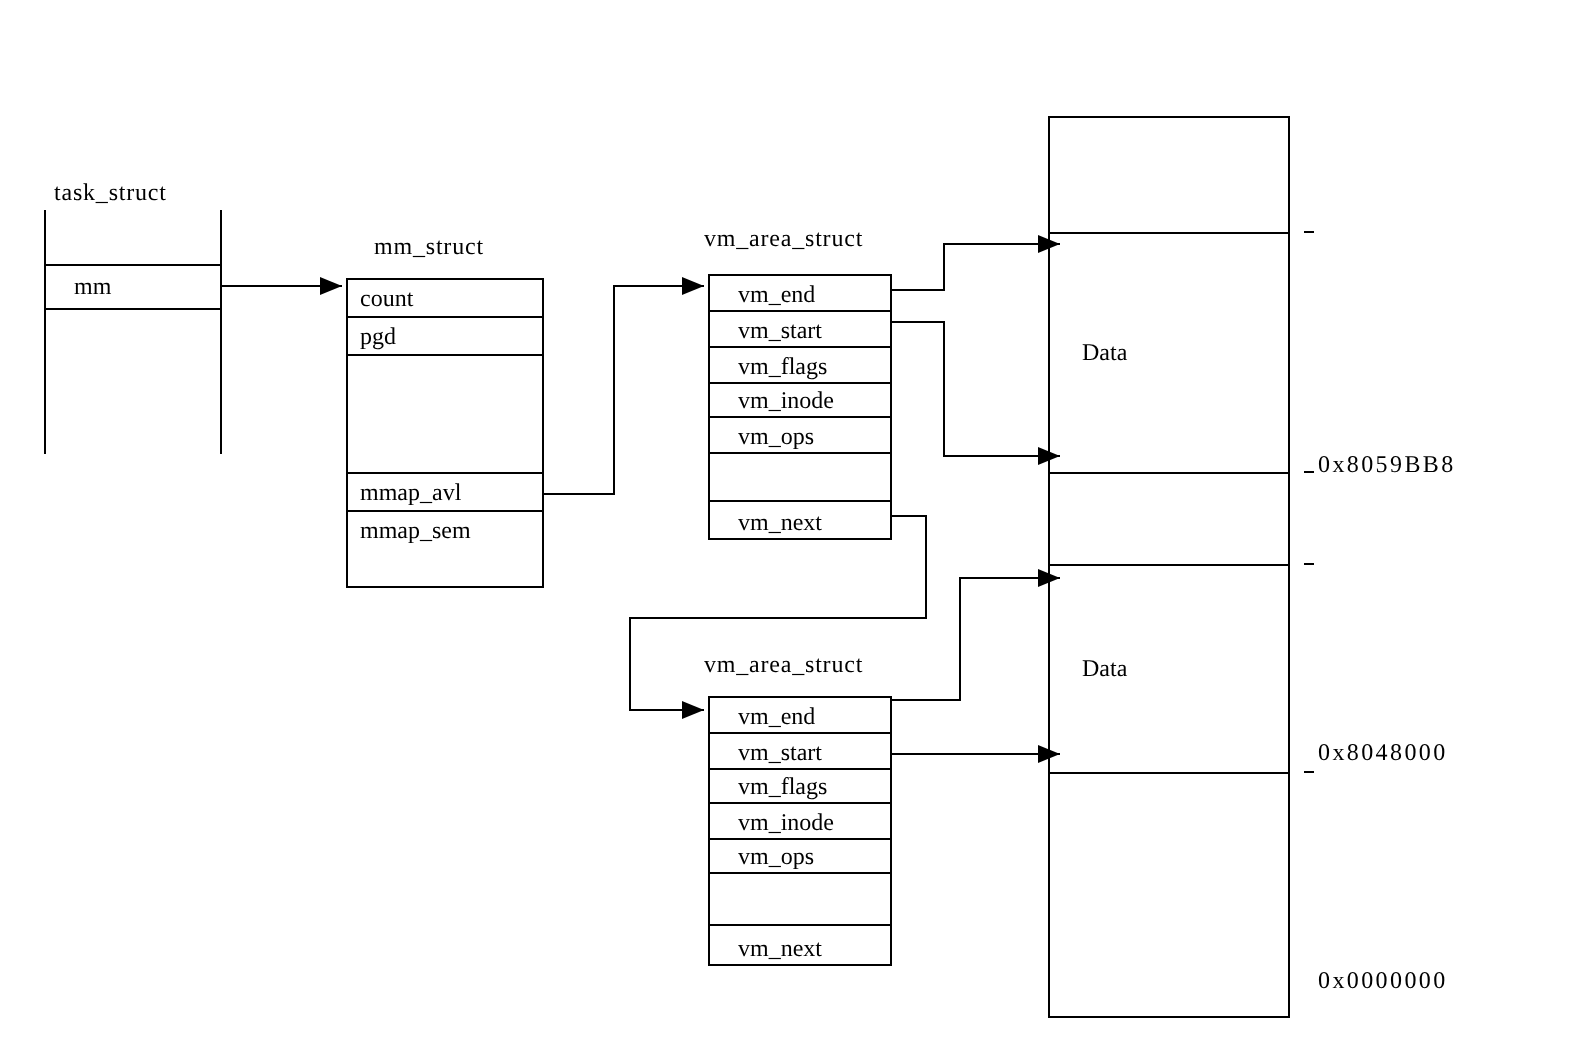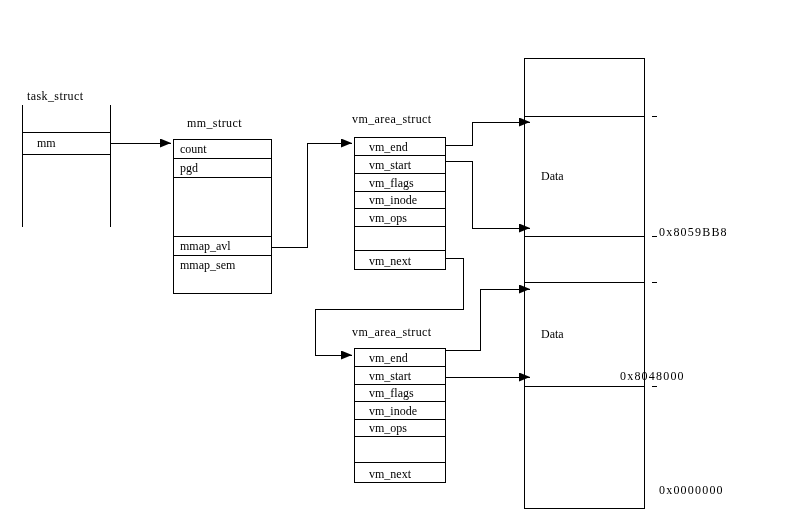--- a/index.html
+++ b/index.html
@@ -106,21 +106,21 @@
       <span>Data</span>
       </div>
     <div class="region" style="height:46px"></div>
     <div class="region" style="height:104px">
       <span>Data</span>
       </div>
     <div class="region last" style="height:121px"></div>
   </div>
 
   <div class="addr" style="left:659px;top:226px">0x8059BB8</div>
-  <div class="addr" style="left:620px;top:370px">0x8048000</div>
+  <div class="addr" style="left:659px;top:370px">0x8048000</div>
   <div class="addr" style="left:659px;top:484px">0x0000000</div>
 
   <svg class="connectors" width="797" height="529" viewBox="0 0 797 529">
     <defs>
       <marker id="arrow" markerWidth="12" markerHeight="10" refX="11" refY="4.5" orient="auto" markerUnits="userSpaceOnUse">
         <path d="M0,0 L11,4.5 L0,9 Z" fill="#000"></path>
       </marker>
     </defs>
     <g stroke="#000" stroke-width="1" fill="none" shape-rendering="crispEdges">
       <path d="M110,143 H171" marker-end="url(#arrow)"></path>

